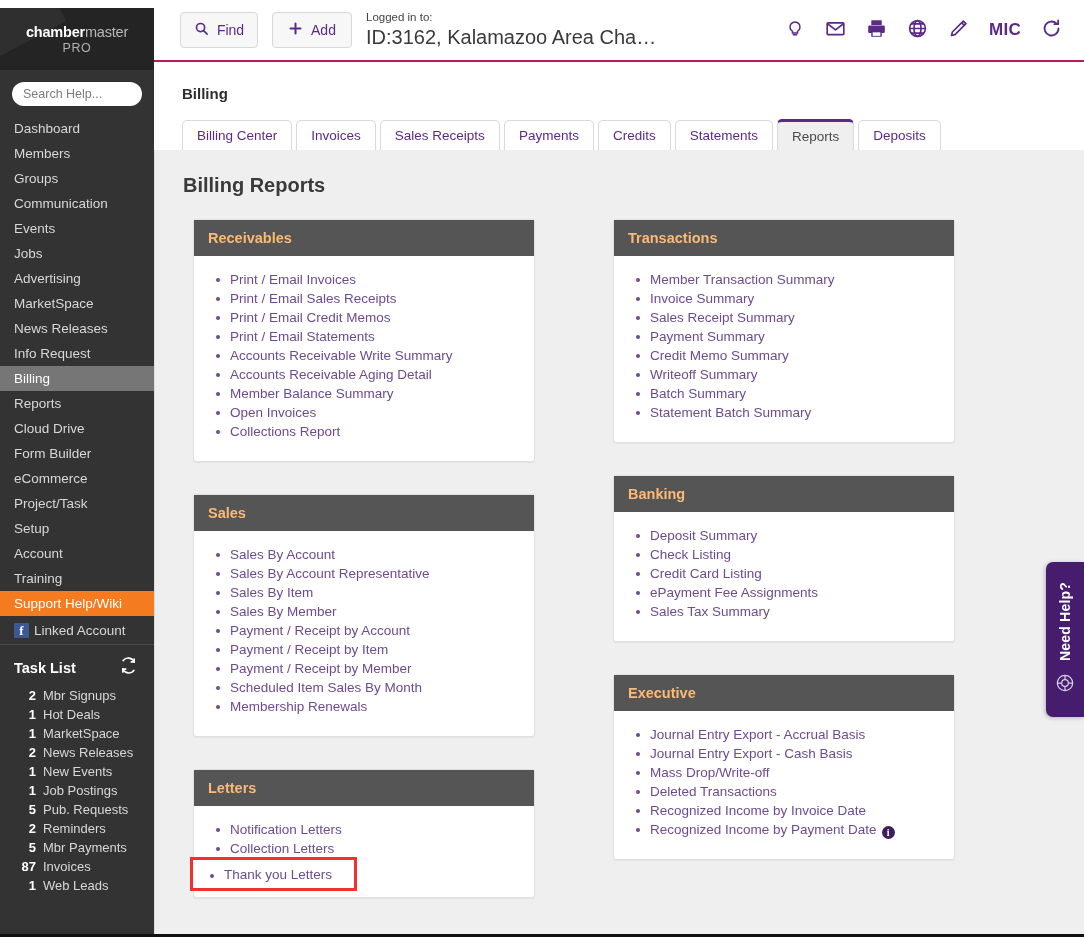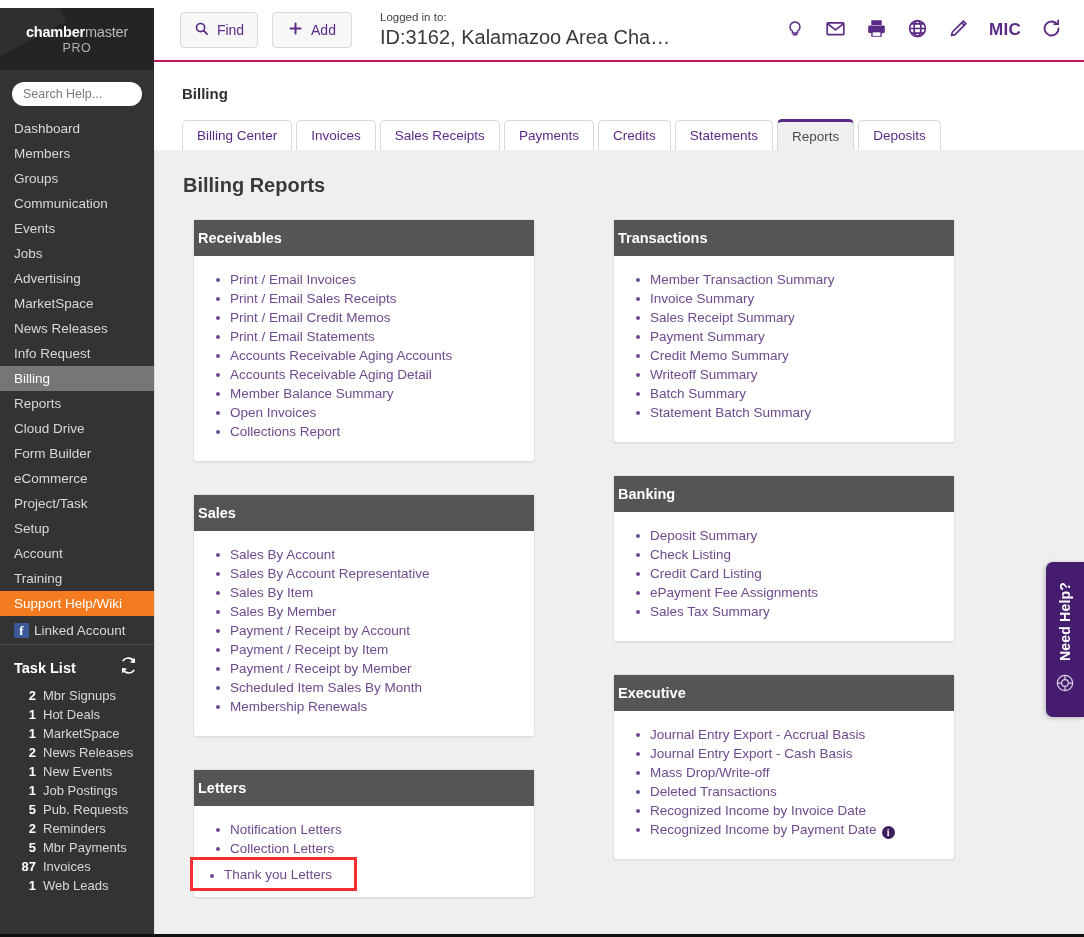--- a/index.html
+++ b/index.html
@@ -148,21 +148,21 @@
     font-size: 14px;
     font-family: "Liberation Sans", sans-serif;
     display: inline-flex;
     align-items: center;
     justify-content: center;
     gap: 8px;
     cursor: pointer;
   }
   .tb-btn.add { margin-left: 14px; min-width: 80px; }
   .logged {
-    margin-left: 28px;
+    margin-left: 14px;
     line-height: 1.28;
   }
   .logged .l1 { font-size: 11.5px; color: #444444; }
   .logged .l2 { font-size: 20px; color: #3a3a3a; }
 
   .tb-icons {
     margin-left: auto;
     margin-right: 22px;
     display: flex;
     align-items: center;
@@ -242,24 +242,24 @@
 
   .panel {
     background: #ffffff;
     border: 1px solid #e0e0e0;
     border-radius: 3px;
     margin-bottom: 32px;
     box-shadow: 0 1px 1px rgba(0,0,0,0.05);
   }
   .panel-head {
     background: #555555;
-    color: #ffffff;
+    color: #fdba74;
     font-size: 14.5px;
     font-weight: bold;
-    padding: 10px 4px;
+    padding: 10px 14px;
   }
   .panel-body { padding: 14px 14px 20px 14px; }
   .panel-body ul { list-style: none; }
   .panel-body li {
     position: relative;
     padding-left: 22px;
     line-height: 19px;
     font-size: 13.5px;
     color: #6e4b8e;
     white-space: nowrap;
@@ -538,21 +538,21 @@
       <div class="col">
 
         <div class="panel">
           <div class="panel-head">Receivables</div>
           <div class="panel-body">
             <ul>
               <li><a>Print / Email Invoices</a></li>
               <li><a>Print / Email Sales Receipts</a></li>
               <li><a>Print / Email Credit Memos</a></li>
               <li><a>Print / Email Statements</a></li>
-              <li><a>Accounts Receivable Aging Accounts</a></li>
+              <li><a>Accounts Receivable Write Summary</a></li>
               <li><a>Accounts Receivable Aging Detail</a></li>
               <li><a>Member Balance Summary</a></li>
               <li><a>Open Invoices</a></li>
               <li><a>Collections Report</a></li>
             </ul>
           </div>
         </div>
 
         <div class="panel">
           <div class="panel-head">Sales</div>

